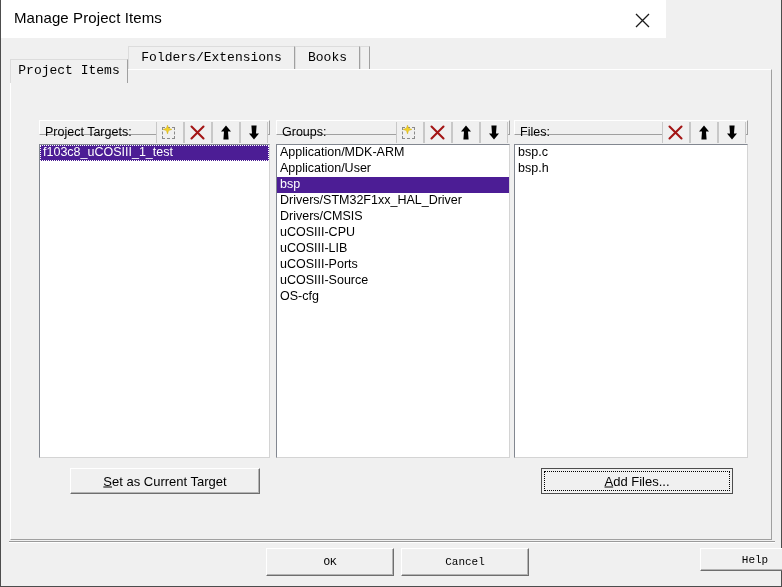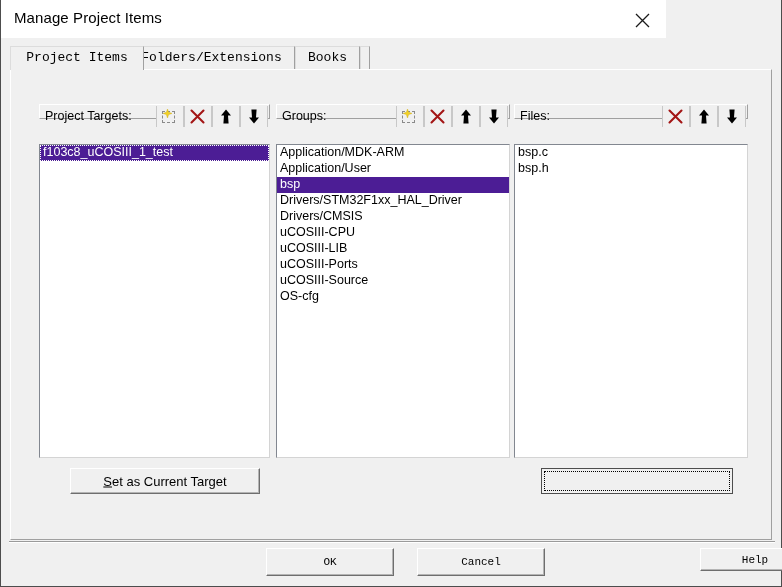--- a/index.html
+++ b/index.html
@@ -78,21 +78,21 @@
     background: #f0f0f0;
     border-right: 1px solid #a0a0a0;
     z-index: 3;
   }
   .tab.selected::after{
     content:"";
     position:absolute;
     left:0; right:0; bottom:-1px; height:2px;
     background:#f0f0f0;
   }
-  #tab0 { left: 0px;   width: 134px; }
+  #tab0 { left: 0px;   width: 118px; margin-top: 13px; }
   #tab1 { left: 118px; width: 167px; }
   #tab2 { left: 285px; width: 65px;  }
   #tab3 { left: 350px; width: 10px; border-right: 1px solid #a0a0a0; }
 
   
   #tabpage {
     position: absolute;
     left: 9px; top: 69px;
     width: 762px; height: 471px;
     background: #f0f0f0;
@@ -104,21 +104,21 @@
   }
 
   
   .column { position: absolute; top: 0; }
   #col-targets { left: 28px;  width: 231px; }
   #col-groups  { left: 265px; width: 234px; }
   #col-files   { left: 503px; width: 234px; }
 
   .col-header {
     position: absolute;
-    top: 34px;
+    top: 50px;
     left: 0;
     height: 15px;
     width: 100%;
     background: #f0f0f0;
     border: 1px solid #ffffff;
     border-right-color: #a0a0a0;
     border-bottom-color: #a0a0a0;
     box-sizing: border-box;
   }
   .col-header-label {
@@ -230,21 +230,21 @@
   
   #separator {
     position: absolute;
     left: 8px; top: 541px;
     width: 766px; height: 2px;
     border-top: 1px solid #9a9a9a;
     border-bottom: 1px solid #ffffff;
     box-sizing: border-box;
   }
   #btn-ok     { left: 265px; top: 548px; width: 128px; height: 28px; }
-  #btn-cancel { left: 416px; top: 548px; width: 128px; height: 28px; }
+  #btn-cancel { left: 400px; top: 548px; width: 128px; height: 28px; }
   #btn-help   { left: 699px; top: 548px; width: 110px; height: 23px; }
 
   
   #watermark {
     position: absolute;
     left: 498px; top: 553px;
     font-size: 16px;
     color: rgba(140,160,175,0.55);
     font-family: "Liberation Sans", sans-serif;
     white-space: nowrap;
@@ -379,20 +379,21 @@
           <div class="listitem">bsp.h</div>
         </div>
     </div>
 
     <div class="pushbtn sans" id="btn-set-target">
       <span class="cap"><span class="accel">S</span><span>et as Current Target</span></span>
     </div>
 
     <div class="pushbtn sans" id="btn-add-files">
       <span class="focusring"></span>
+      <span class="cap"><span class="accel">A</span><span>dd Files...</span></span>
     </div>
   </div>
 
   <div id="separator"></div>
 
   <div class="pushbtn" id="btn-ok">
     <span class="cap">OK</span>
   </div>
   <div class="pushbtn" id="btn-cancel">
     <span class="cap">Cancel</span>

